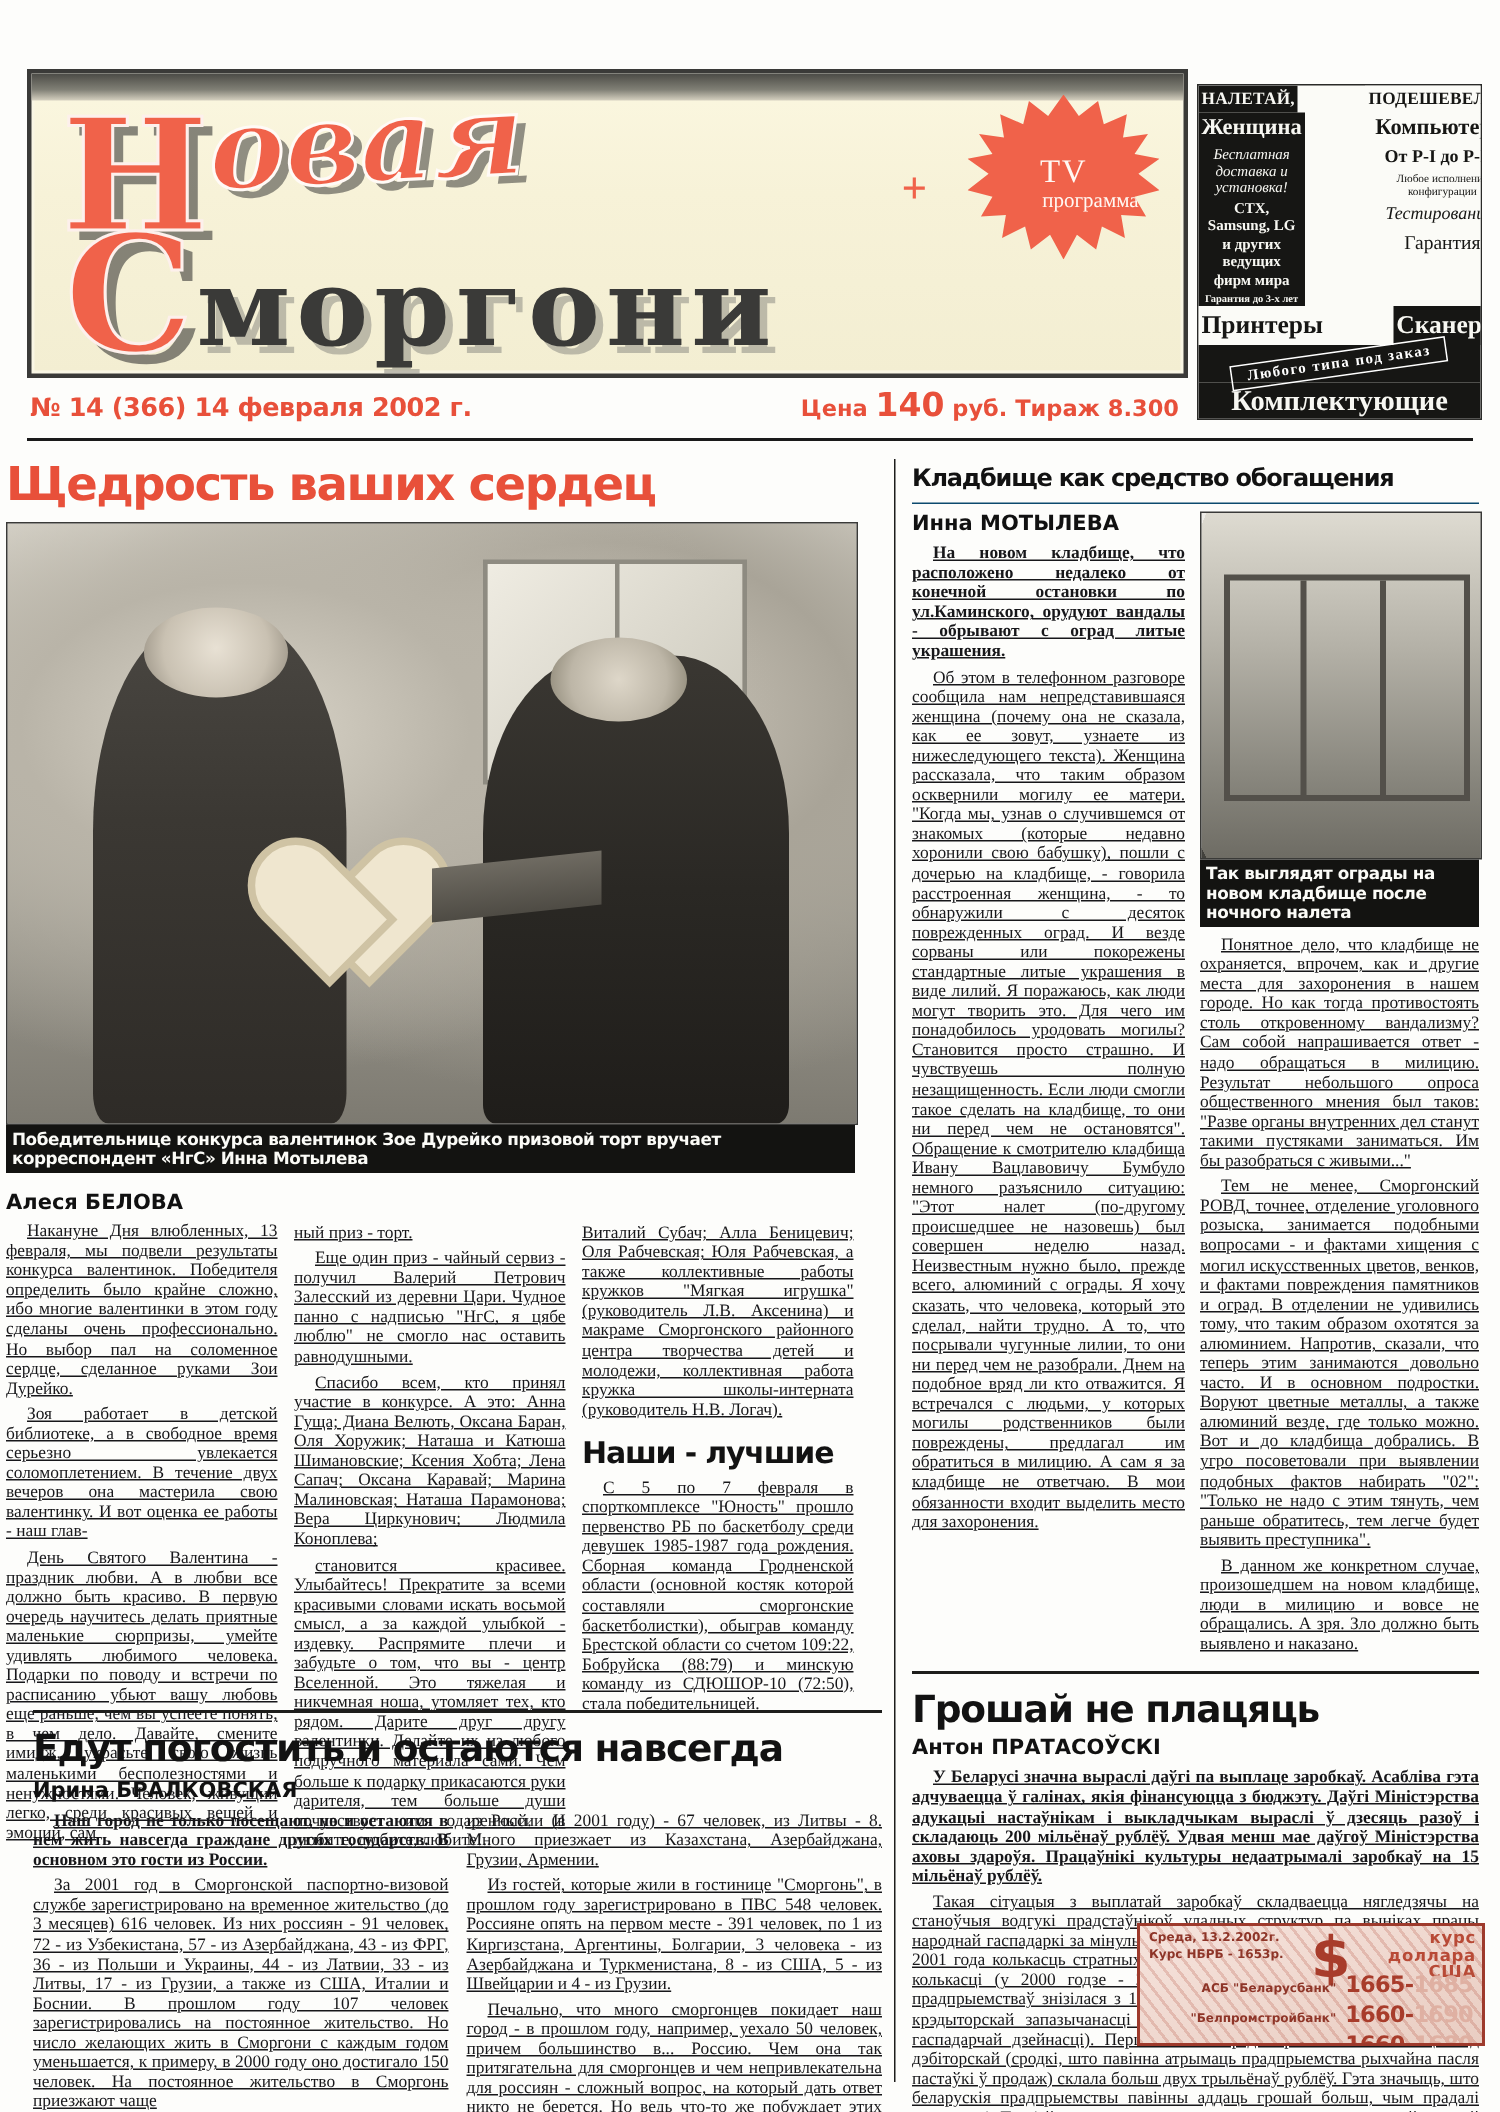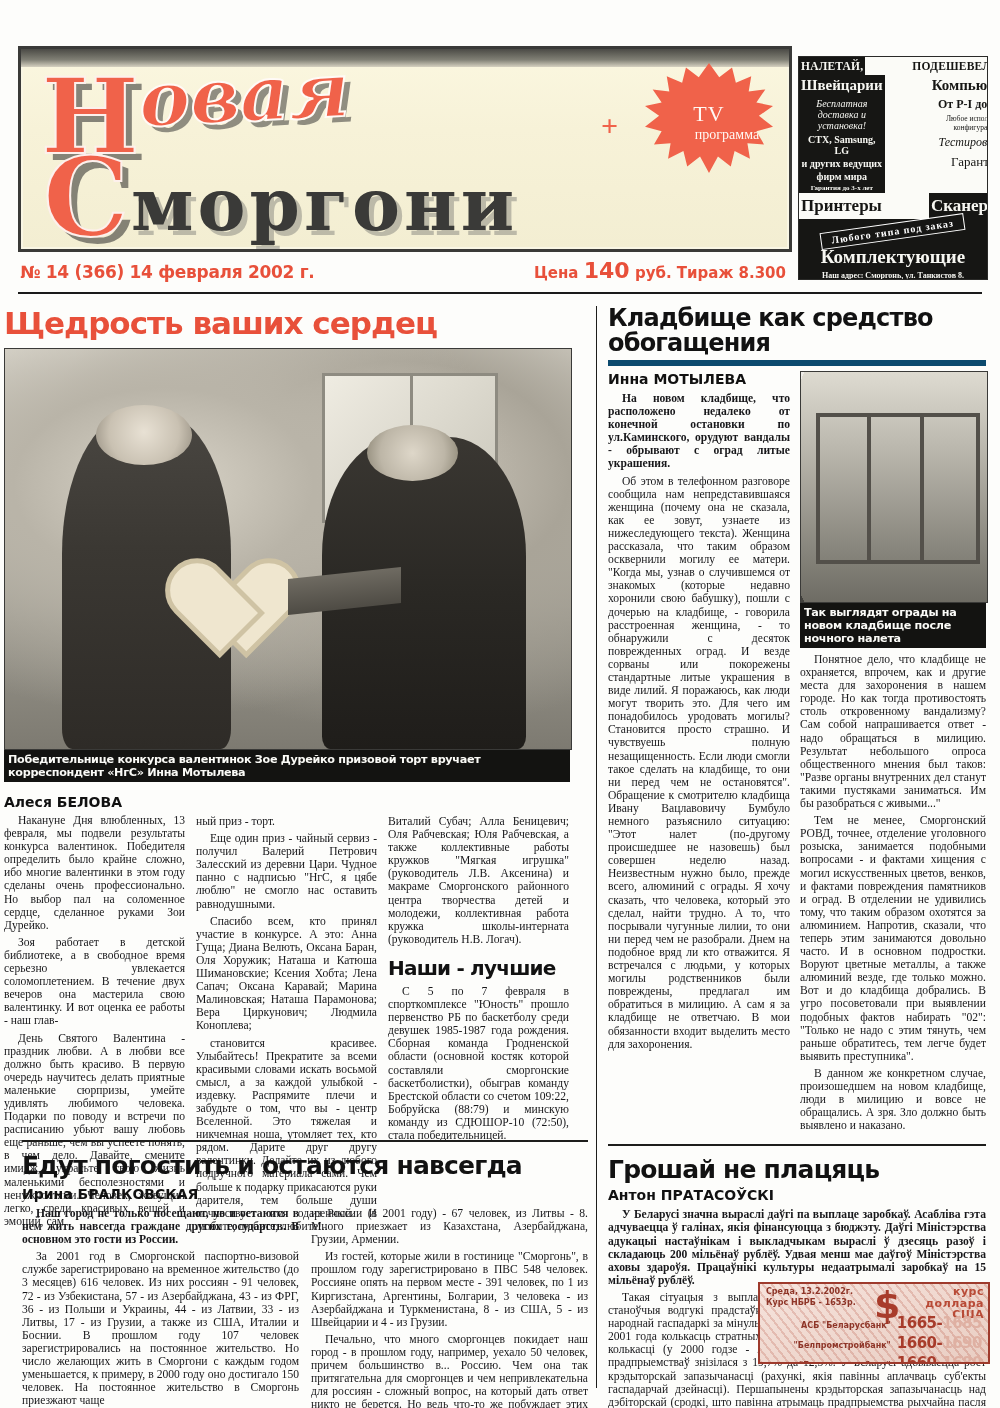--- a/index.html
+++ b/index.html
@@ -150,21 +150,21 @@
   .byline{
     font-family:"DejaVu Sans", sans-serif;
     font-weight:bold;font-size:14px;color:#111;
   }
   .body-txt{
     font-family:"Liberation Serif", serif;
     font-size:11.6px;line-height:13.1px;
     text-align:justify;
     text-indent:14px;
     color:#17171a;
-    -webkit-hyphens:auto;hyphens:auto;
+    -webkit-hyphens:auto;hyphens:auto;text-decoration:underline;
   }
   .body-txt p{margin:0 0 4px 0;}
   .lead{font-weight:bold;}
   .cap-bar{
     background:#131311;color:#fbfbf7;
     font-family:"DejaVu Sans", sans-serif;
     font-weight:bold;font-size:11.2px;
     padding:3px 4px;letter-spacing:-0.3px;
     line-height:13px;
   }
@@ -234,21 +234,21 @@
   .h-edut{font-size:25px;line-height:28px;margin-bottom:6px;}
   .cols2{display:flex;gap:12px;margin-top:4px;}
   .cols2 > div{width:277px;}
 
   
   .v-div{position:absolute;left:596px;top:306px;width:1px;height:1082px;background:#1d1d1b;}
   .h-div-left{position:absolute;left:22px;top:1140px;width:566px;height:2px;background:#1d1d1b;}
 
   
   .right-col{position:absolute;left:608px;top:306px;width:378px;}
-  .h-kladbishche{font-size:24px;line-height:25px;border-bottom:6px solid #0c4a6e;padding-bottom:4px;margin-bottom:5px;}
+  .h-kladbishche{font-size:16px;line-height:25px;border-bottom:1px solid #0c4a6e;padding-bottom:4px;margin-bottom:5px;}
   .r-top{display:flex;gap:10px;}
   .r-c1{width:182px;}
   .r-c2{width:186px;}
   .photo-cem{
     width:186px;height:230px;border:1px solid #3a3a38;
     background:
       linear-gradient(112deg, rgba(255,255,255,.5) 0 3px, transparent 3px 16px),
       linear-gradient(64deg, rgba(30,30,28,.55) 0 3px, transparent 3px 18px),
       linear-gradient(180deg,#dedbd1 0%,#b3b0a6 40%,#8a887f 75%,#6e6c64 100%);
     position:relative;overflow:hidden;
@@ -320,21 +320,21 @@
   </div>
   <div class="hr-main"></div>
 
   <div class="ad">
     <div class="ad-row">
       <div class="ad-cell inv l1" style="width:48%">НАЛЕТАЙ,</div>
       <div class="ad-cell pos l1" style="width:52%">ПОДЕШЕВЕЛО!!!</div>
     </div>
     <div class="ad-row">
       <div class="ad-cell inv" style="width:48%">
-        <div class="l2">Швейцарии</div>
+        <div class="l2">Женщина</div>
         <div class="l3">Бесплатная доставка и установка!</div>
         <div class="l4">CTX, Samsung, LG</div>
         <div class="l4">и других ведущих</div>
         <div class="l4">фирм мира</div>
         <div class="l7">Гарантия до 3-х лет</div>
       </div>
       <div class="ad-cell pos" style="width:52%">
         <div class="l2">Компьютеры</div>
         <div class="l4" style="font-size:12px">От P-I до P-IV</div>
         <div class="l5">Любое исполнение конфигурации</div>

